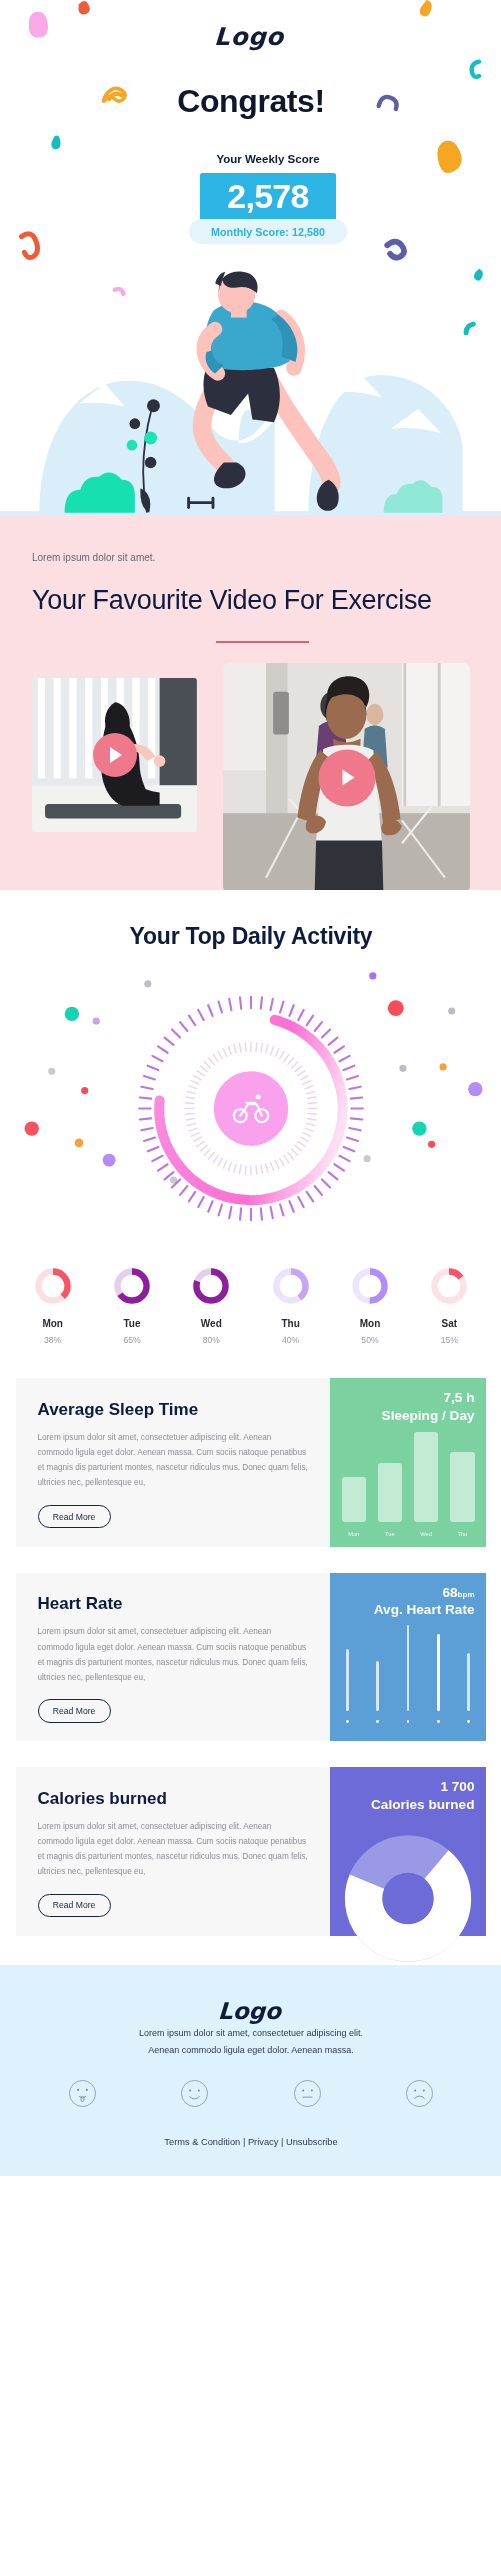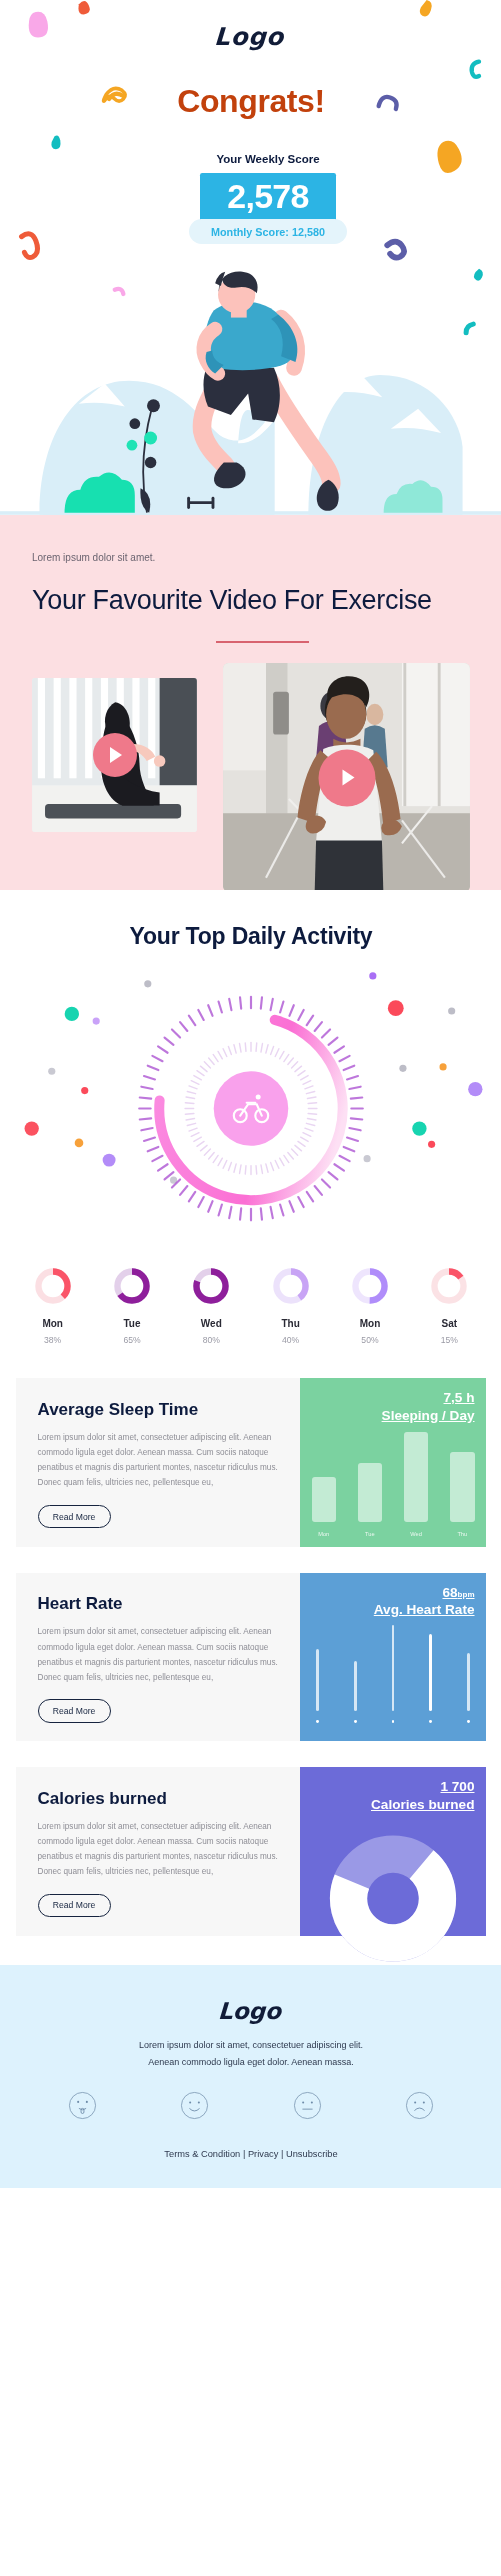--- a/index.html
+++ b/index.html
@@ -28,21 +28,21 @@
     font-style: italic;
     font-family: "DejaVu Sans", sans-serif;
     transform: skewX(-6deg);
     position: relative;
     z-index: 3;
   }
   .congrats {
     text-align: center;
     font-size: 32px;
     font-weight: 700;
-    color: #c2410c;
+    color: #0f172a;
     margin-top: 32px;
     letter-spacing: -0.4px;
     position: relative; z-index: 3;
   }
   .subhead {
     text-align: center;
     font-size: 18.6px;
     font-weight: 700;
     color: #0d1b3e;
     margin-top: 11.5px;
@@ -128,21 +128,21 @@
     flex: 1; background:#f7f7f7; padding: 21.5px 21.5px 18.6px;
   }
   .card-h { font-size: 17px; font-weight:700; color:#0d1b3e; }
   .card-p { font-size: 8.2px; line-height: 1.85; color:#8e8e96; margin-top: 10px; }
   .read-more {
     display:inline-block; margin-top: 14.3px;
     border:0.7px solid #16243f; border-radius: 13px;
     padding: 5.7px 14.3px; font-size: 8.6px; color:#16243f; background:transparent;
     cursor:pointer; font-family:"Liberation Sans", sans-serif;
   }
-  .card-right { width: 186px; position:relative; padding: 13px 11.5px; color:#fff;text-decoration:underline; }
+  .card-right { width: 156px; position:relative; padding: 13px 11.5px; color:#fff; }
   .cr-sleep { background:#7bd2a0; }
   .cr-heart { background:#5c9fd6; }
   .cr-cal   { background:#6c6bd8; }
   .cr-num { text-align:right; font-size: 13.6px; font-weight:700; line-height:1.1; }
   .cr-num .unit { font-size: 8px; font-weight:700; }
   .cr-sub { text-align:right; font-size: 13.6px; font-weight:700; margin-top: 1.4px; }
 
   .bars { position:absolute; left:11.5px; right:11.5px; bottom: 24.4px; height: 90px;
           display:flex; align-items:flex-end; justify-content:space-between; }
   .bar { width: 24.4px; background: rgba(255,255,255,0.55); border-radius: 2.9px; }
@@ -651,21 +651,21 @@
       <svg width="129" height="129" viewBox="0 0 180 180">
         <circle cx="90" cy="90" r="62" fill="none" stroke="#9a99e6" stroke-width="52"></circle>
         <circle cx="90" cy="90" r="62" fill="none" stroke="#ffffff" stroke-width="52" stroke-dasharray="272.7 389.6" transform="rotate(-50 90 90)"></circle>
       </svg>
     </div>
   </div>
 </section>
 
 <footer class="footer">
   <div class="footer-logo">Logo</div>
-  <div class="footer-p" style="margin-top:16px">Lorem ipsum dolor sit amet, consectetuer adipiscing elit.</div>
+  <div class="footer-p" style="margin-top:4px">Lorem ipsum dolor sit amet, consectetuer adipiscing elit.</div>
   <div class="footer-p">Aenean commodo ligula eget dolor. Aenean massa.</div>
 
   <div class="faces">
     <svg width="29" height="29" viewBox="0 0 40 40">
       <circle cx="20" cy="20" r="18" fill="none" stroke="#6d8ba8" stroke-width="1"></circle>
       <circle cx="14" cy="15" r="1.4" fill="#6d8ba8"></circle>
         <circle cx="26" cy="15" r="1.4" fill="#6d8ba8"></circle>
       <path d="M15 24 q5 4 10 0" stroke="#6d8ba8" stroke-width="1.2" fill="none"></path>
       <rect x="18" y="24" width="4" height="7" rx="2" fill="none" stroke="#6d8ba8" stroke-width="1.2"></rect>
     </svg>

